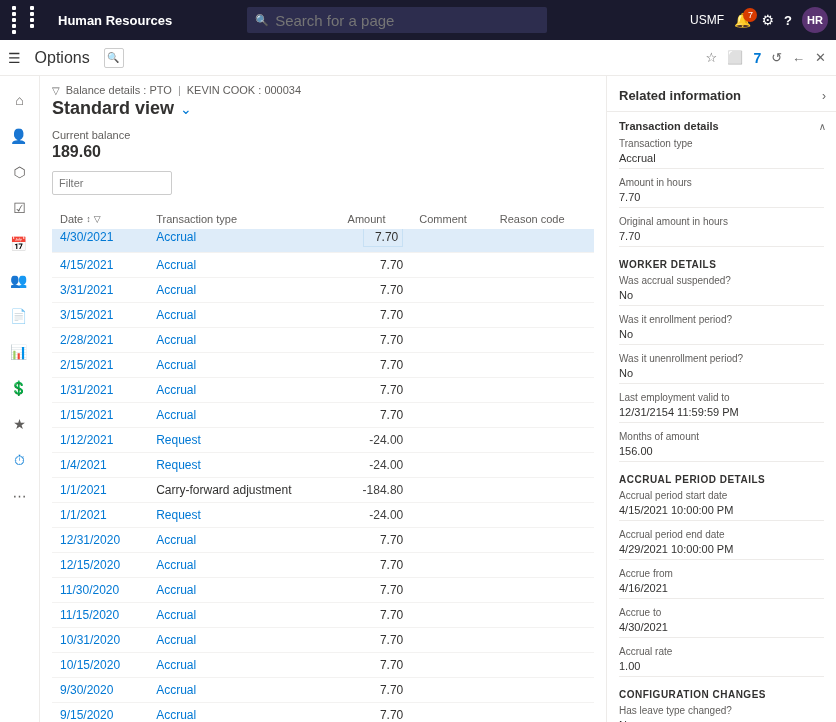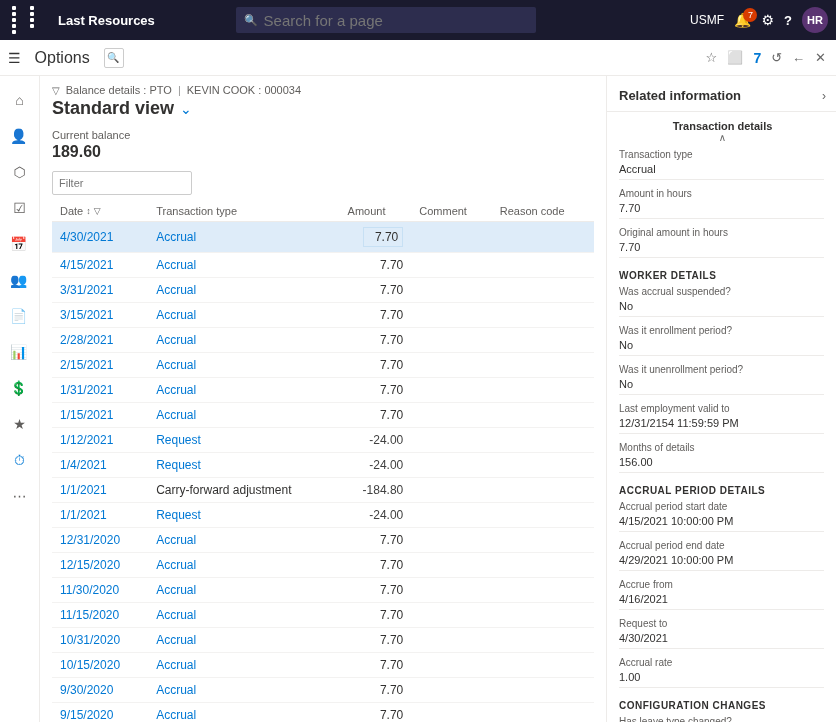--- a/index.html
+++ b/index.html
@@ -83,31 +83,31 @@
     .page-title { font-size: 18px; font-weight: 600; color: #323130; }
 
     
     .balance-section { padding: 4px 12px 8px 12px; }
     .balance-label { font-size: 11px; color: #605e5c; }
     .balance-value { font-size: 16px; font-weight: 600; color: #323130; padding: 2px 0; }
 
     
     .filter-bar { padding: 0 12px 6px 12px; }
     .filter-input {
-      width: 140px; height: 24px; border: 1px solid #ccc; border-radius: 2px;
+      width: 120px; height: 24px; border: 1px solid #ccc; border-radius: 2px;
       padding: 0 6px; font-size: 11px; color: #605e5c;
     }
 
     
     .table-container { flex: 1; overflow-y: auto; padding: 0 12px; }
     table { width: 100%; border-collapse: collapse; font-size: 12px; }
     thead th {
       text-align: left; padding: 4px 8px; color: #605e5c;
       border-bottom: 1px solid #edebe9; font-weight: 400; font-size: 11px;
-      position: sticky; top: 0; background: #fff;
+      position: sticky; top: 8px; background: #fff;
     }
     .th-sort { display: flex; align-items: center; gap: 3px; }
     .sort-icon { font-size: 9px; color: #666; }
     tbody tr { border-bottom: 1px solid #f3f2f1; }
     tbody tr.selected { background: #deecf9; }
     tbody td { padding: 5px 8px; color: #323130; font-size: 12px; }
     td.amount { text-align: right; }
     td.date { color: #0078d4; cursor: pointer; }
     td.transaction-type { color: #0078d4; cursor: pointer; }
     td.negative { color: #404040; }
@@ -118,21 +118,21 @@
       overflow-y: auto; font-size: 11px;
     }
     .right-panel-header {
       display: flex; align-items: center; justify-content: space-between;
       padding: 12px 10px 8px 12px; border-bottom: 1px solid #edebe9;
     }
     .right-panel-title { font-size: 13px; font-weight: 600; color: #323130; }
 
     .section-header {
       display: flex; align-items: center; justify-content: space-between;
-      padding: 8px 10px 4px 12px; background: #fff; flex-direction: column;
+      padding: 8px 10px 4px 12px; background: #fff;
     }
     .section-title { font-size: 11px; font-weight: 600; color: #323130; }
 
     .field-group { padding: 2px 12px 4px 12px; }
     .field-label { font-size: 10px; color: #605e5c; margin-bottom: 1px; }
     .field-value { font-size: 11px; color: #323130; font-weight: 500; padding: 2px 0 4px 0; border-bottom: 1px solid #edebe9; margin-bottom: 2px; }
 
     .subsection-title { font-size: 10px; font-weight: 700; color: #323130; padding: 6px 12px 3px 12px; letter-spacing: 0.5px; }
 
     ::-webkit-scrollbar { width: 4px; }
@@ -147,21 +147,21 @@
     <div class="top-nav-grid-dot"></div>
       <div class="top-nav-grid-dot"></div>
     <div class="top-nav-grid-dot"></div>
       <div class="top-nav-grid-dot"></div>
     <div class="top-nav-grid-dot"></div>
       <div class="top-nav-grid-dot"></div>
     <div class="top-nav-grid-dot"></div>
       <div class="top-nav-grid-dot"></div>
     <div class="top-nav-grid-dot"></div>
   </div>
-  <span style="color:white;font-size:13px;font-weight:600;">Last Resources</span>
+  <span style="color:white;font-size:13px;font-weight:600;">Human Resources</span>
 
   <div class="top-nav-search">
     <span style="color:#aaa;font-size:11px;">🔍</span>
     <input style="background: transparent; border: none; color: rgb(204, 204, 204); font-size: 15px; outline: none; width: 100%;" placeholder="Search for a page">
   </div>
 
   <div class="top-nav-right">
     <span style="color:white;font-size:12px;">USMF</span>
     <div class="top-nav-badge">
       <span style="color:white;font-size:14px;">🔔</span>
@@ -428,40 +428,40 @@
     </div>
     <div class="field-group">
       <div class="field-label">Was it unenrollment period?</div>
       <div class="field-value">No</div>
     </div>
     <div class="field-group">
       <div class="field-label">Last employment valid to</div>
       <div class="field-value">12/31/2154 11:59:59 PM</div>
     </div>
     <div class="field-group">
-      <div class="field-label">Months of details</div>
+      <div class="field-label">Months of amount</div>
       <div class="field-value">156.00</div>
     </div>
 
     <div class="subsection-title">ACCRUAL PERIOD DETAILS</div>
 
     <div class="field-group">
       <div class="field-label">Accrual period start date</div>
       <div class="field-value">4/15/2021 10:00:00 PM</div>
     </div>
     <div class="field-group">
       <div class="field-label">Accrual period end date</div>
       <div class="field-value">4/29/2021 10:00:00 PM</div>
     </div>
     <div class="field-group">
       <div class="field-label">Accrue from</div>
       <div class="field-value">4/16/2021</div>
     </div>
     <div class="field-group">
-      <div class="field-label">Request to</div>
+      <div class="field-label">Accrue to</div>
       <div class="field-value">4/30/2021</div>
     </div>
     <div class="field-group">
       <div class="field-label">Accrual rate</div>
       <div class="field-value">1.00</div>
     </div>
 
     <div class="subsection-title">CONFIGURATION CHANGES</div>
 
     <div class="field-group">

